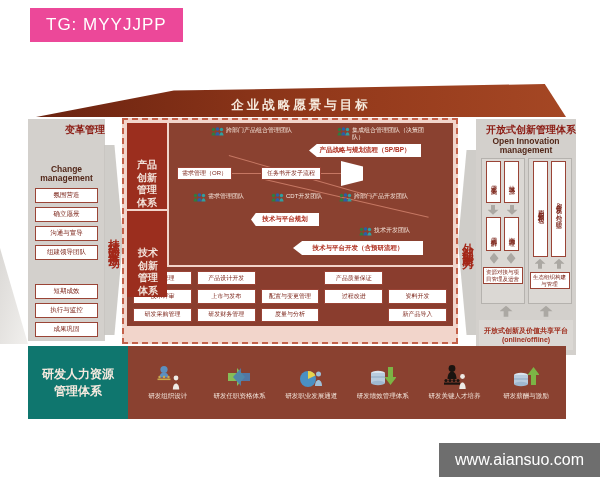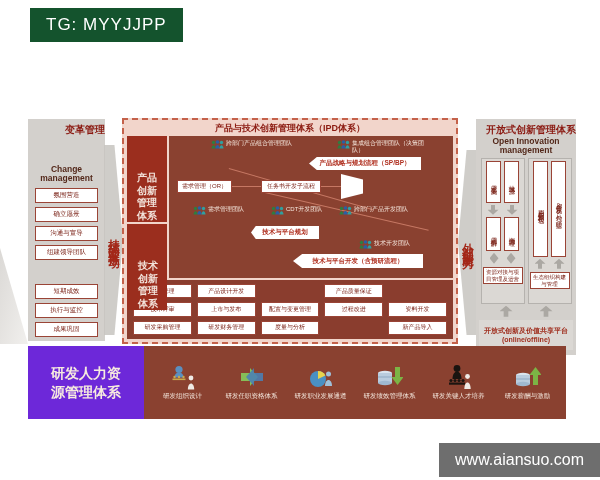--- a/index.html
+++ b/index.html
@@ -1,19 +1,19 @@
 <!DOCTYPE html>
 <html><head>
 <meta charset="utf-8">
 <style>
   html,body{margin:0;padding:0;background:#fff;}
   #stage{position:relative;width:600px;height:480px;background:#fff;overflow:hidden;
          font-family:"Liberation Sans","DejaVu Sans",sans-serif;}
   
-  .wm-tg{position:absolute;left:30px;top:8px;background:#14532d;color:#fff;
+  .wm-tg{position:absolute;left:30px;top:8px;background:#ec4899;color:#fff;
          font-size:17px;padding:7px 16px;letter-spacing:1px;}
   .wm-site{position:absolute;right:0;bottom:3px;background:#6E6E6E;color:#fff;
          font-size:16px;padding:8px 16px;}
   
   .roof{position:absolute;left:36px;top:84px;width:530px;height:33px;
         clip-path:polygon(0 100%,26% 20%,96% 0,100% 100%);
         background:linear-gradient(90deg,#6B2310 0%,#93391B 55%,#A54724 100%);}
   .roof-title{position:absolute;left:0;right:0;bottom:3px;text-align:center;color:#F5E9DC;
         font-size:12.5px;font-weight:bold;letter-spacing:3px;}
   .fold{position:absolute;left:0;top:248px;width:28px;height:96px;opacity:.75;
@@ -73,34 +73,37 @@
   .up{clip-path:polygon(50% 0,100% 50%,68% 50%,68% 100%,32% 100%,32% 50%,0 50%);}
   .arow{display:flex;gap:8px;margin:2px 0;}
   .diamond{width:9px;height:11px;background:#ABA8A3;clip-path:polygon(50% 0,100% 50%,50% 100%,0 50%);}
   .hbox{width:40px;font-size:5.5px;line-height:1.25;padding:1px;margin-top:1px;}
   .platform{margin:3px 3px 0;height:30px;background:#DBD8D4;color:#A03020;font-weight:bold;font-size:7px;
         display:flex;flex-direction:column;align-items:center;justify-content:center;line-height:1.3;}
   .uprow{display:flex;justify-content:space-around;width:80%;margin:2px auto 0;}
   .uprow .barrow{width:13px;height:11px;}
   
   .bbar{position:absolute;left:28px;top:346px;width:538px;height:73px;background:#8A4130;display:flex;}
-  .bbar-label{width:116px;background:#6d28d9;color:#F6EADF;font-weight:bold;font-size:14px;
+  .bbar-label{width:100px;background:#0f766e;color:#F6EADF;font-weight:bold;font-size:12px;
         display:flex;align-items:center;justify-content:center;text-align:center;}
   .bbar-label span{width:74px;line-height:1.35;}
   .bitems{flex:1;display:flex;justify-content:space-around;align-items:center;padding:0 4px;}
   .bitem{display:flex;flex-direction:column;align-items:center;gap:2px;width:58px;}
   .bitem .blabel{color:#F2E4DA;font-size:6.5px;text-align:center;line-height:1.25;}
 </style>
 </head>
 <body>
 
 <div id="stage">
 
   <div class="wm-tg">TG: MYYJJPP</div>
 
+  <div class="roof">
+    <div class="roof-title">企业战略愿景与目标</div>
+  </div>
 
   <div class="fold"></div>
 
   <div class="pillar left-pillar">
     <div class="p-title-zh">变革管理</div>
     <div class="p-title-en">Change management</div>
     <div class="wbox lbox">氛围营造</div>
     <div class="wbox lbox">确立愿景</div>
     <div class="wbox lbox">沟通与宣导</div>
     <div class="wbox lbox">组建领导团队</div>
@@ -108,21 +111,20 @@
     <div class="wbox lbox">执行与监控</div>
     <div class="wbox lbox">成果巩固</div>
   </div>
 
   <div class="connector conn-left">
     <div class="conn-shape point-right"></div>
     <div class="conn-text">持续的变革推动</div>
   </div>
 
   <div class="frame">
-    <div class="frame-title">产品与技术创新管理体系（IPD体系）</div>
     <div class="flow">
       <div class="seccol">
         <div class="sec sec-product">
           <span>产品创新管理体系</span>
           </div>
         <div class="sec sec-tech">
           <span>技术创新管理体系</span>
           </div>
       </div>
       <div class="flowmain">

